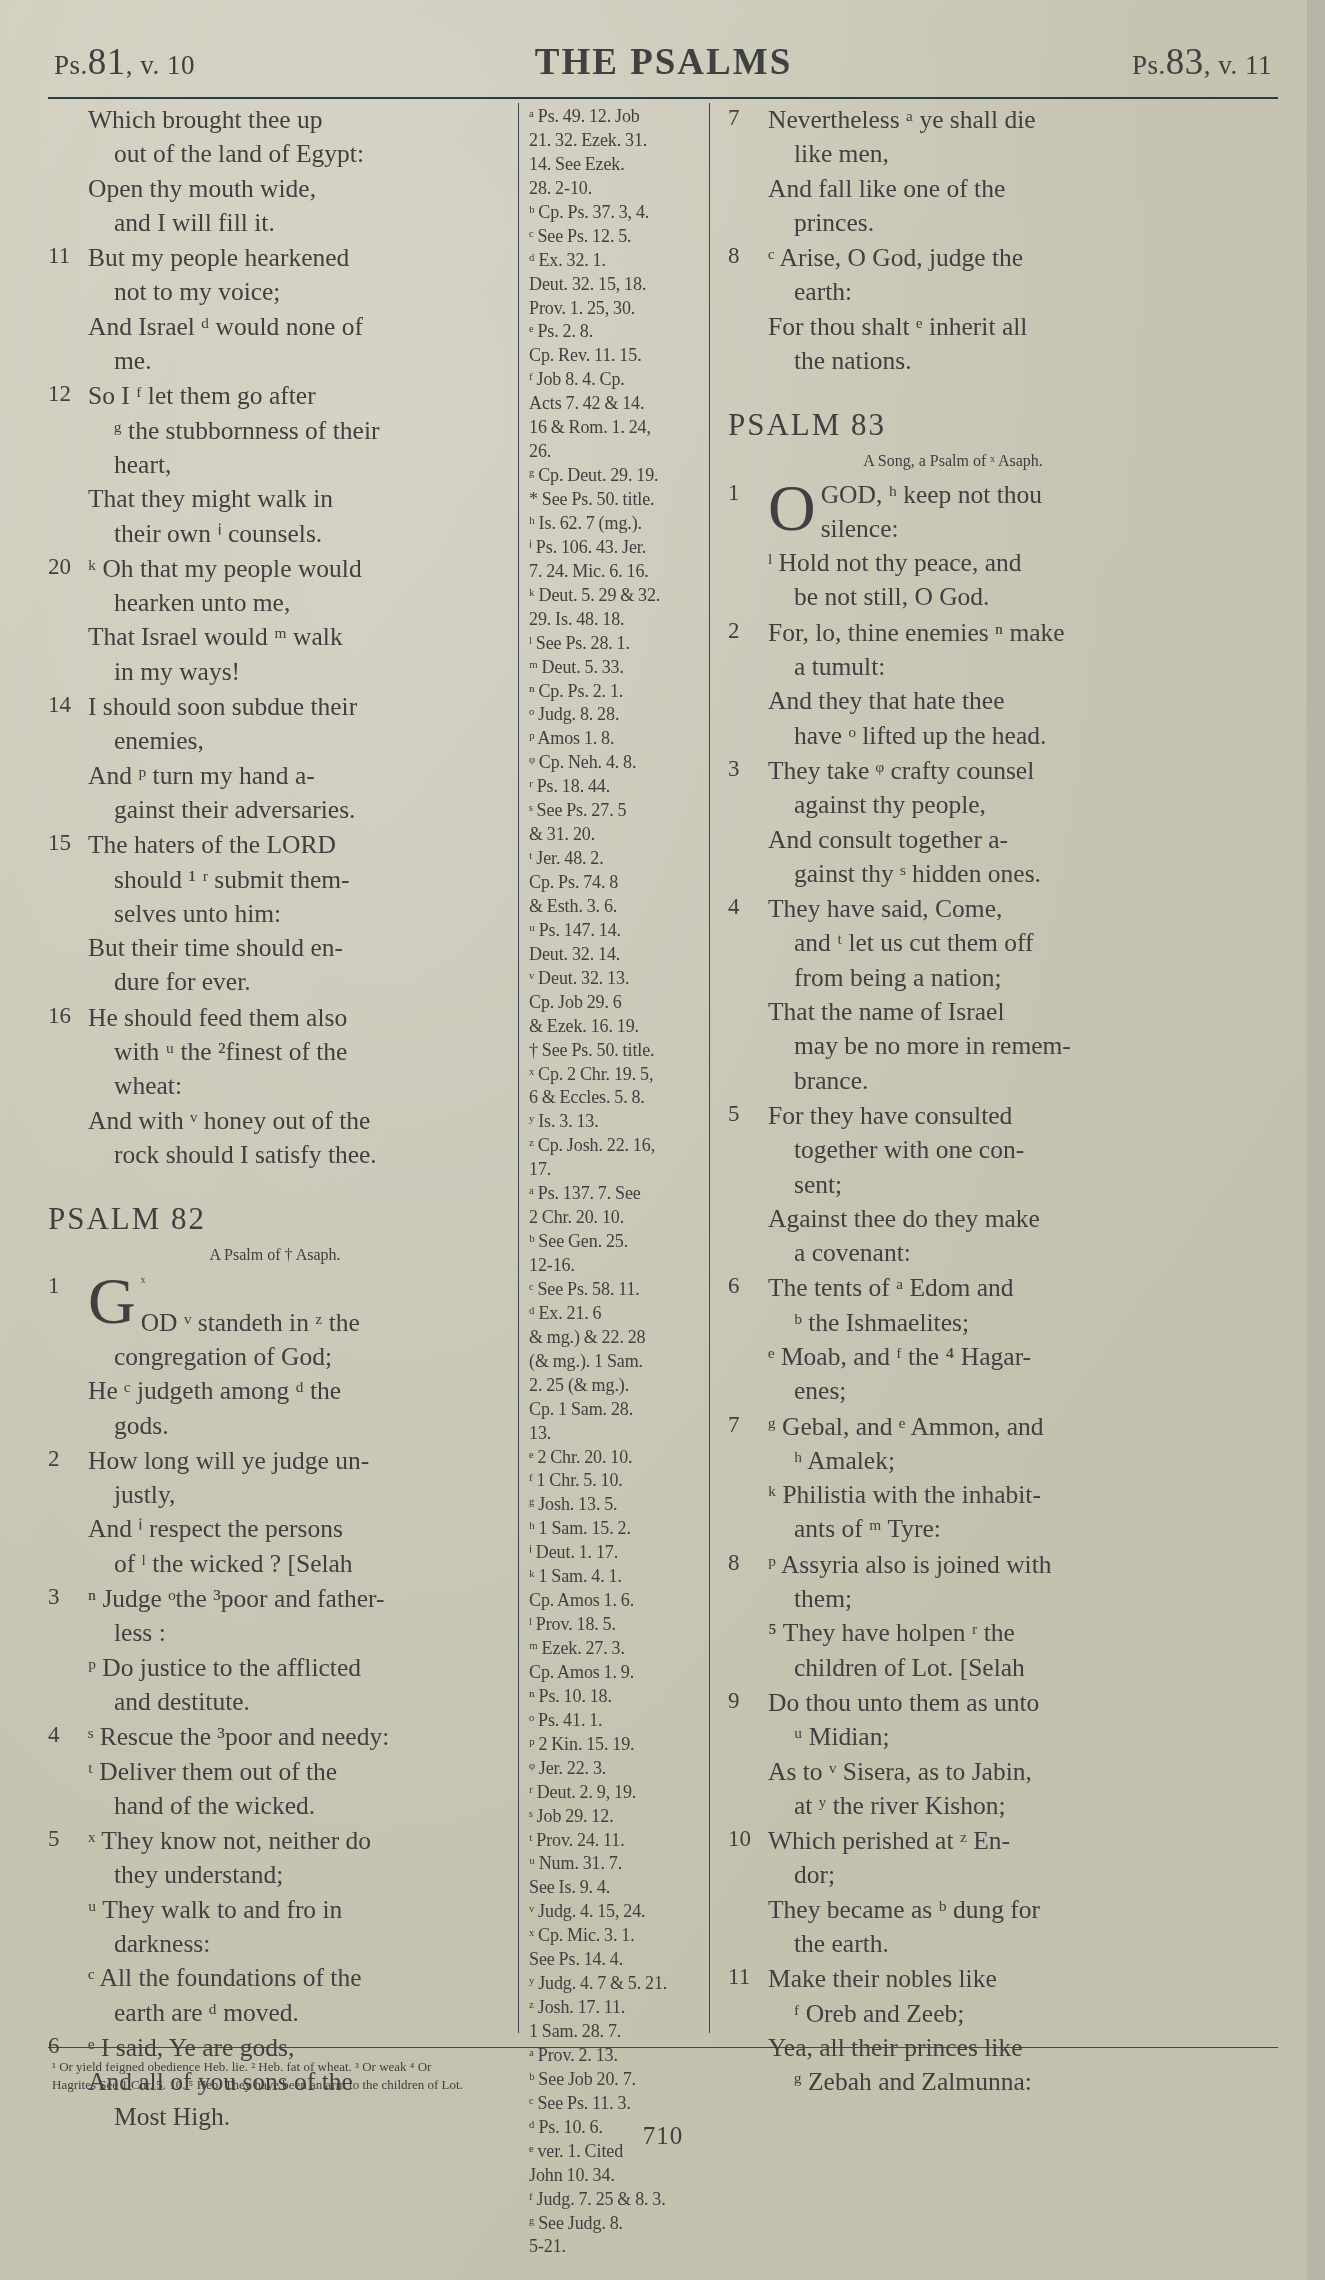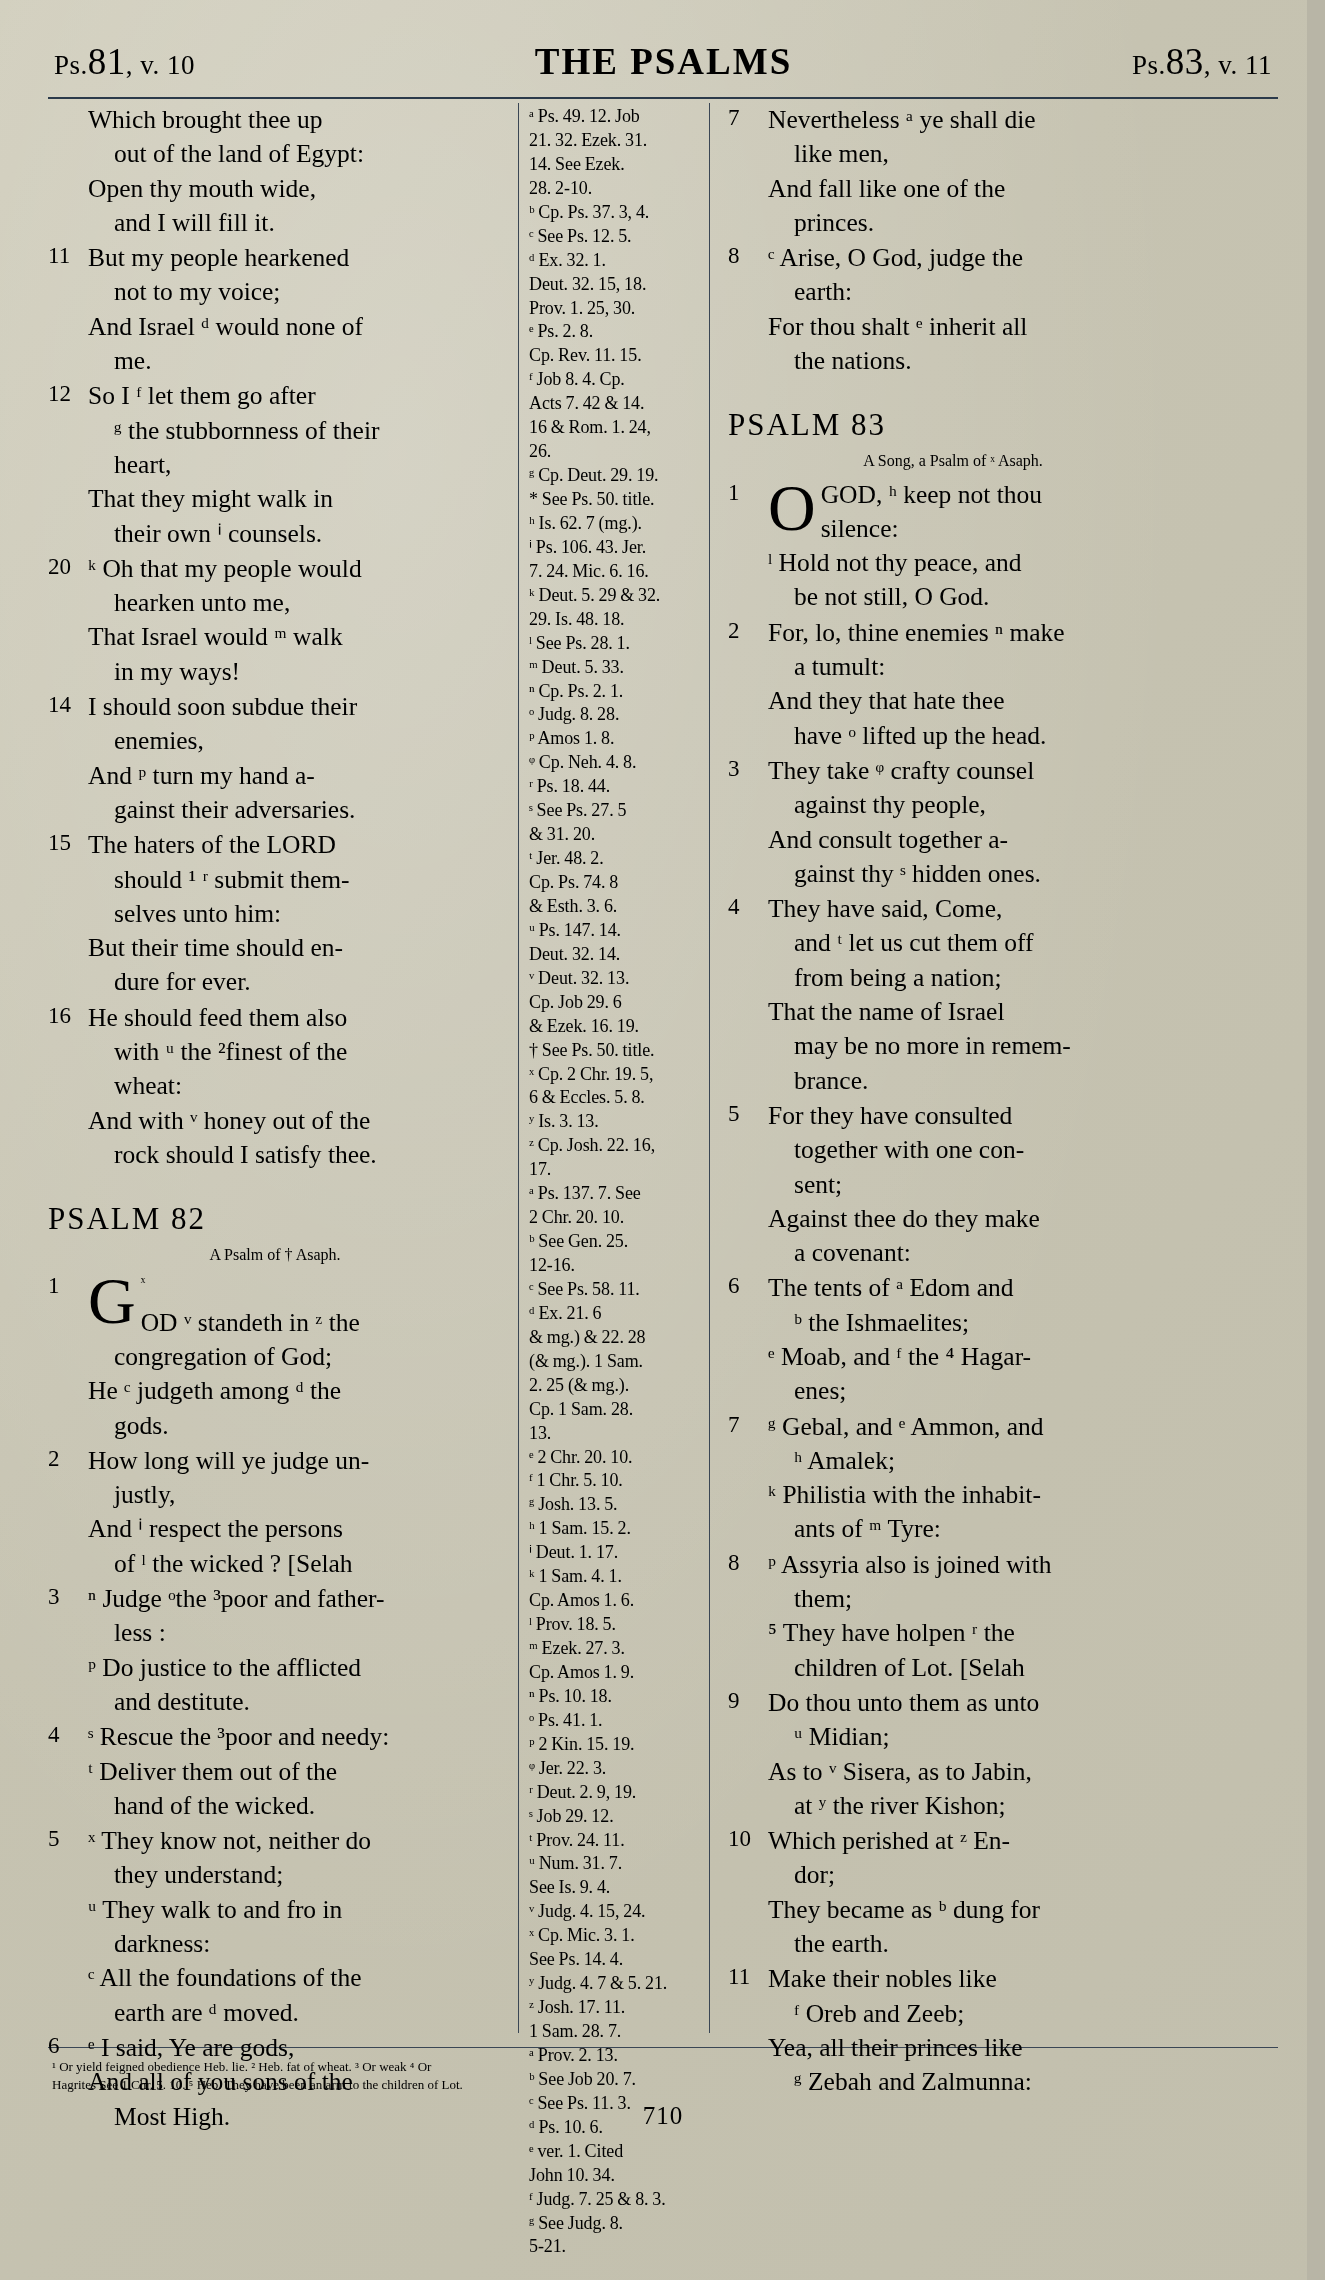--- a/index.html
+++ b/index.html
@@ -9,21 +9,21 @@
   }
   body {
     font-family: "Liberation Serif", serif;
   }
   .page {
     position: relative;
     width: 1307px;
     height: 2280px;
     background: #c9c6b4;
     overflow: hidden;
-    color: #000000;
+    color: #404040;
   }
   .paper {
     position: absolute;
     left: 0; top: 0;
     width: 1325px;
     height: 2280px;
     background:
       radial-gradient(ellipse at 30% 20%, rgba(255,255,255,0.22), rgba(255,255,255,0) 60%),
       linear-gradient(125deg, #cfccba 0%, #c6c3b1 40%, #c2bfad 100%);
   }
@@ -148,21 +148,21 @@
   .footnotes {
     margin-top: 10px;
     font-size: 13px;
     line-height: 1.35;
     padding: 0 4px;
   }
   .pagenum {
     text-align: center;
     font-size: 25px;
     letter-spacing: 1px;
-    margin-top: 9px;
+    margin-top: 29px;
   }
 </style>
 </head>
 <body>
 
 <div class="page">
   <div class="paper"></div>
   <div class="content">
 
     <div class="runhead">

